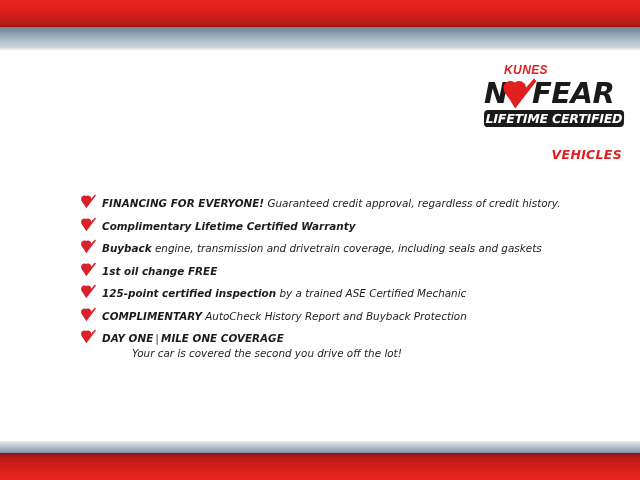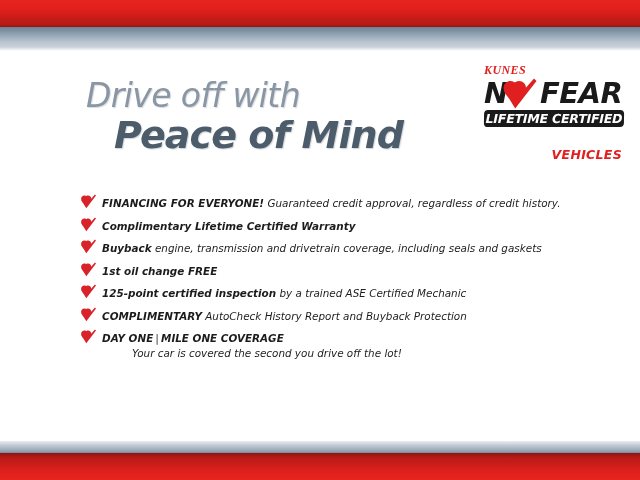--- a/index.html
+++ b/index.html
@@ -86,47 +86,47 @@
   }
 
   
   .logo {
     position: absolute;
     left: 484px;
     top: 64px;
     width: 140px;
   }
   .logo-kunes {
-    font-family: Liberation Serif, serif;
+    font-family: Liberation Sans, sans-serif;
     font-style: italic;
     font-weight: bold;
     font-size: 12px;
     letter-spacing: 0.4px;
     color: #e02020;
-    margin-left: 0;
+    margin-left: 20px;
     line-height: 13px;
   }
   .logo-main {
     position: relative;
     height: 30px;
     margin-top: 1px;
   }
   .logo-n, .logo-fear {
     font-family: "DejaVu Sans", sans-serif;
     font-style: italic;
     font-weight: bold;
     font-size: 29px;
     line-height: 30px;
     color: #1a1a1a;
     letter-spacing: -0.5px;
     position: absolute;
     top: 0;
   }
   .logo-n { left: 0; }
-  .logo-fear { left: 56px; }
+  .logo-fear { left: 48px; }
   .logo-heartcheck {
     position: absolute;
     left: 17px;
     top: 0px;
     width: 36px;
     height: 33px;
   }
   .logo-bar {
     margin-top: 2px;
     background: #1a1a1a;
@@ -209,24 +209,20 @@
   }
 </style>
 </head>
 <body>
 
 <div class="ad">
 
   <div class="band-red-top"></div>
   <div class="band-gray-top"></div>
 
-  <div class="headline">
-    <div class="headline-line1">Drive off with</div>
-    <div class="headline-line2">Peace of Mind</div>
-  </div>
 
   <div class="logo">
     <div class="logo-kunes">KUNES</div>
     <div class="logo-main">
       <span class="logo-n">N</span>
       <span class="logo-heartcheck">
         <svg viewBox="0 0 36 33" width="36" height="33" aria-hidden="true">
           <path d="M9.5 3.0 C5.6 3.0 2.6 6.0 2.6 10.0 C2.6 16.0 9.6 21.6 13.8 25.8
                    C18.0 21.6 25.0 16.0 25.0 10.0 C25.0 6.0 22.0 3.0 18.1 3.0
                    C15.7 3.0 13.8 4.4 13.8 4.4 C13.8 4.4 11.9 3.0 9.5 3.0 Z" fill="#e02020"></path>

